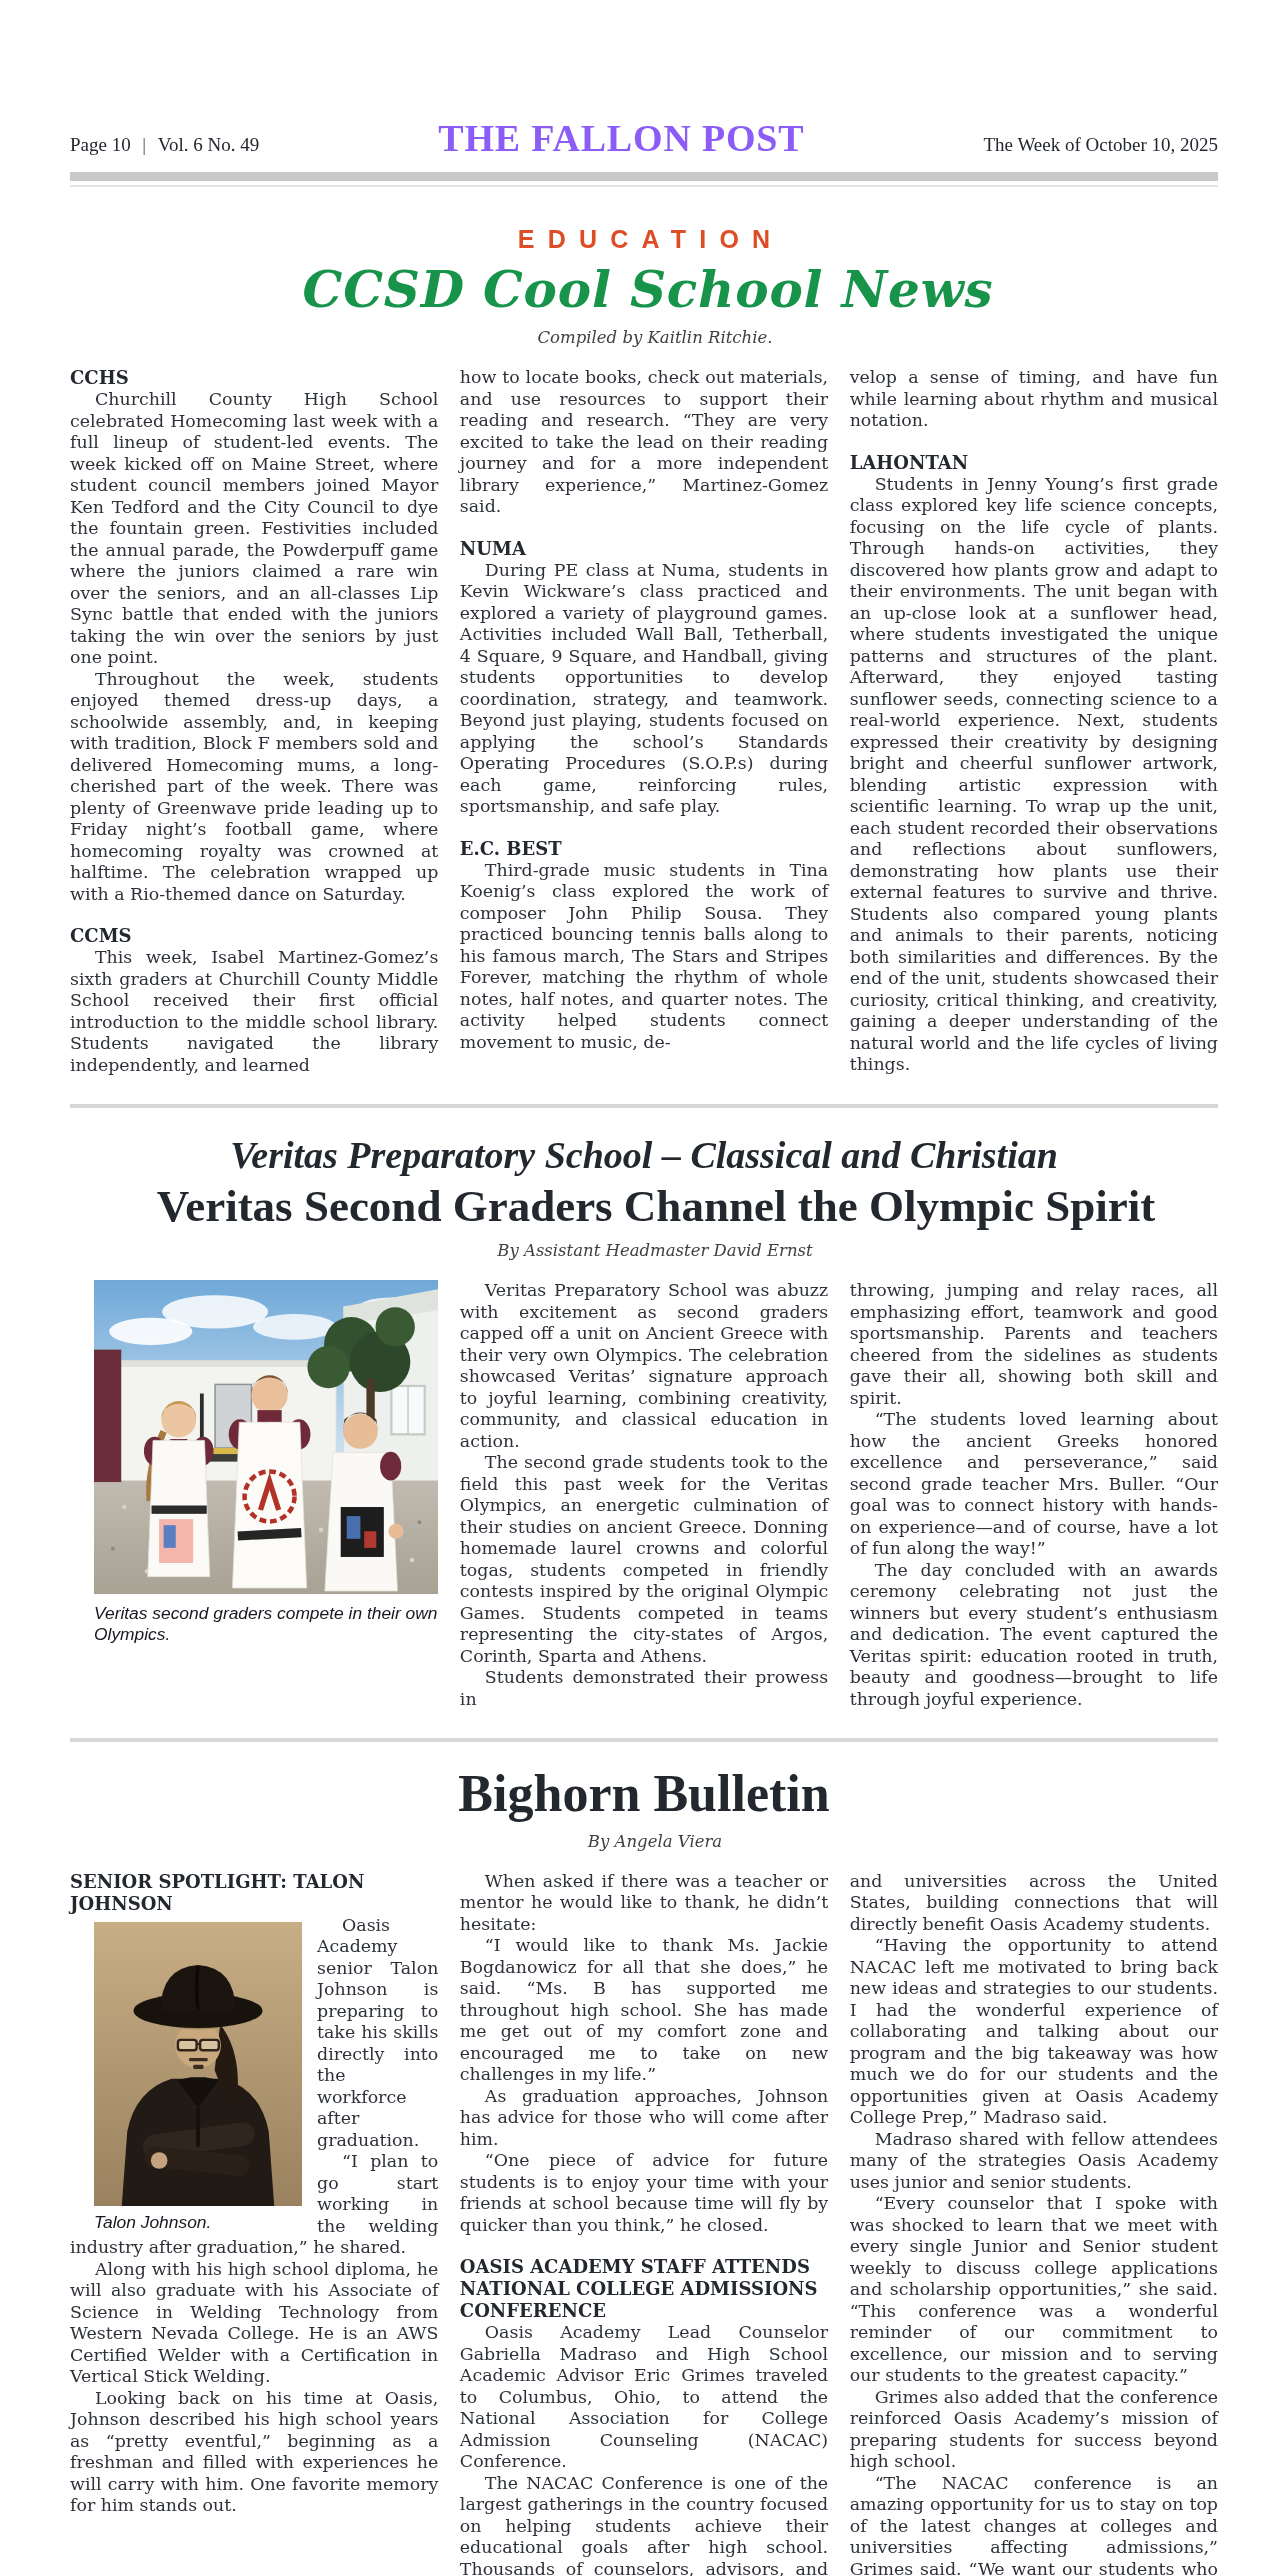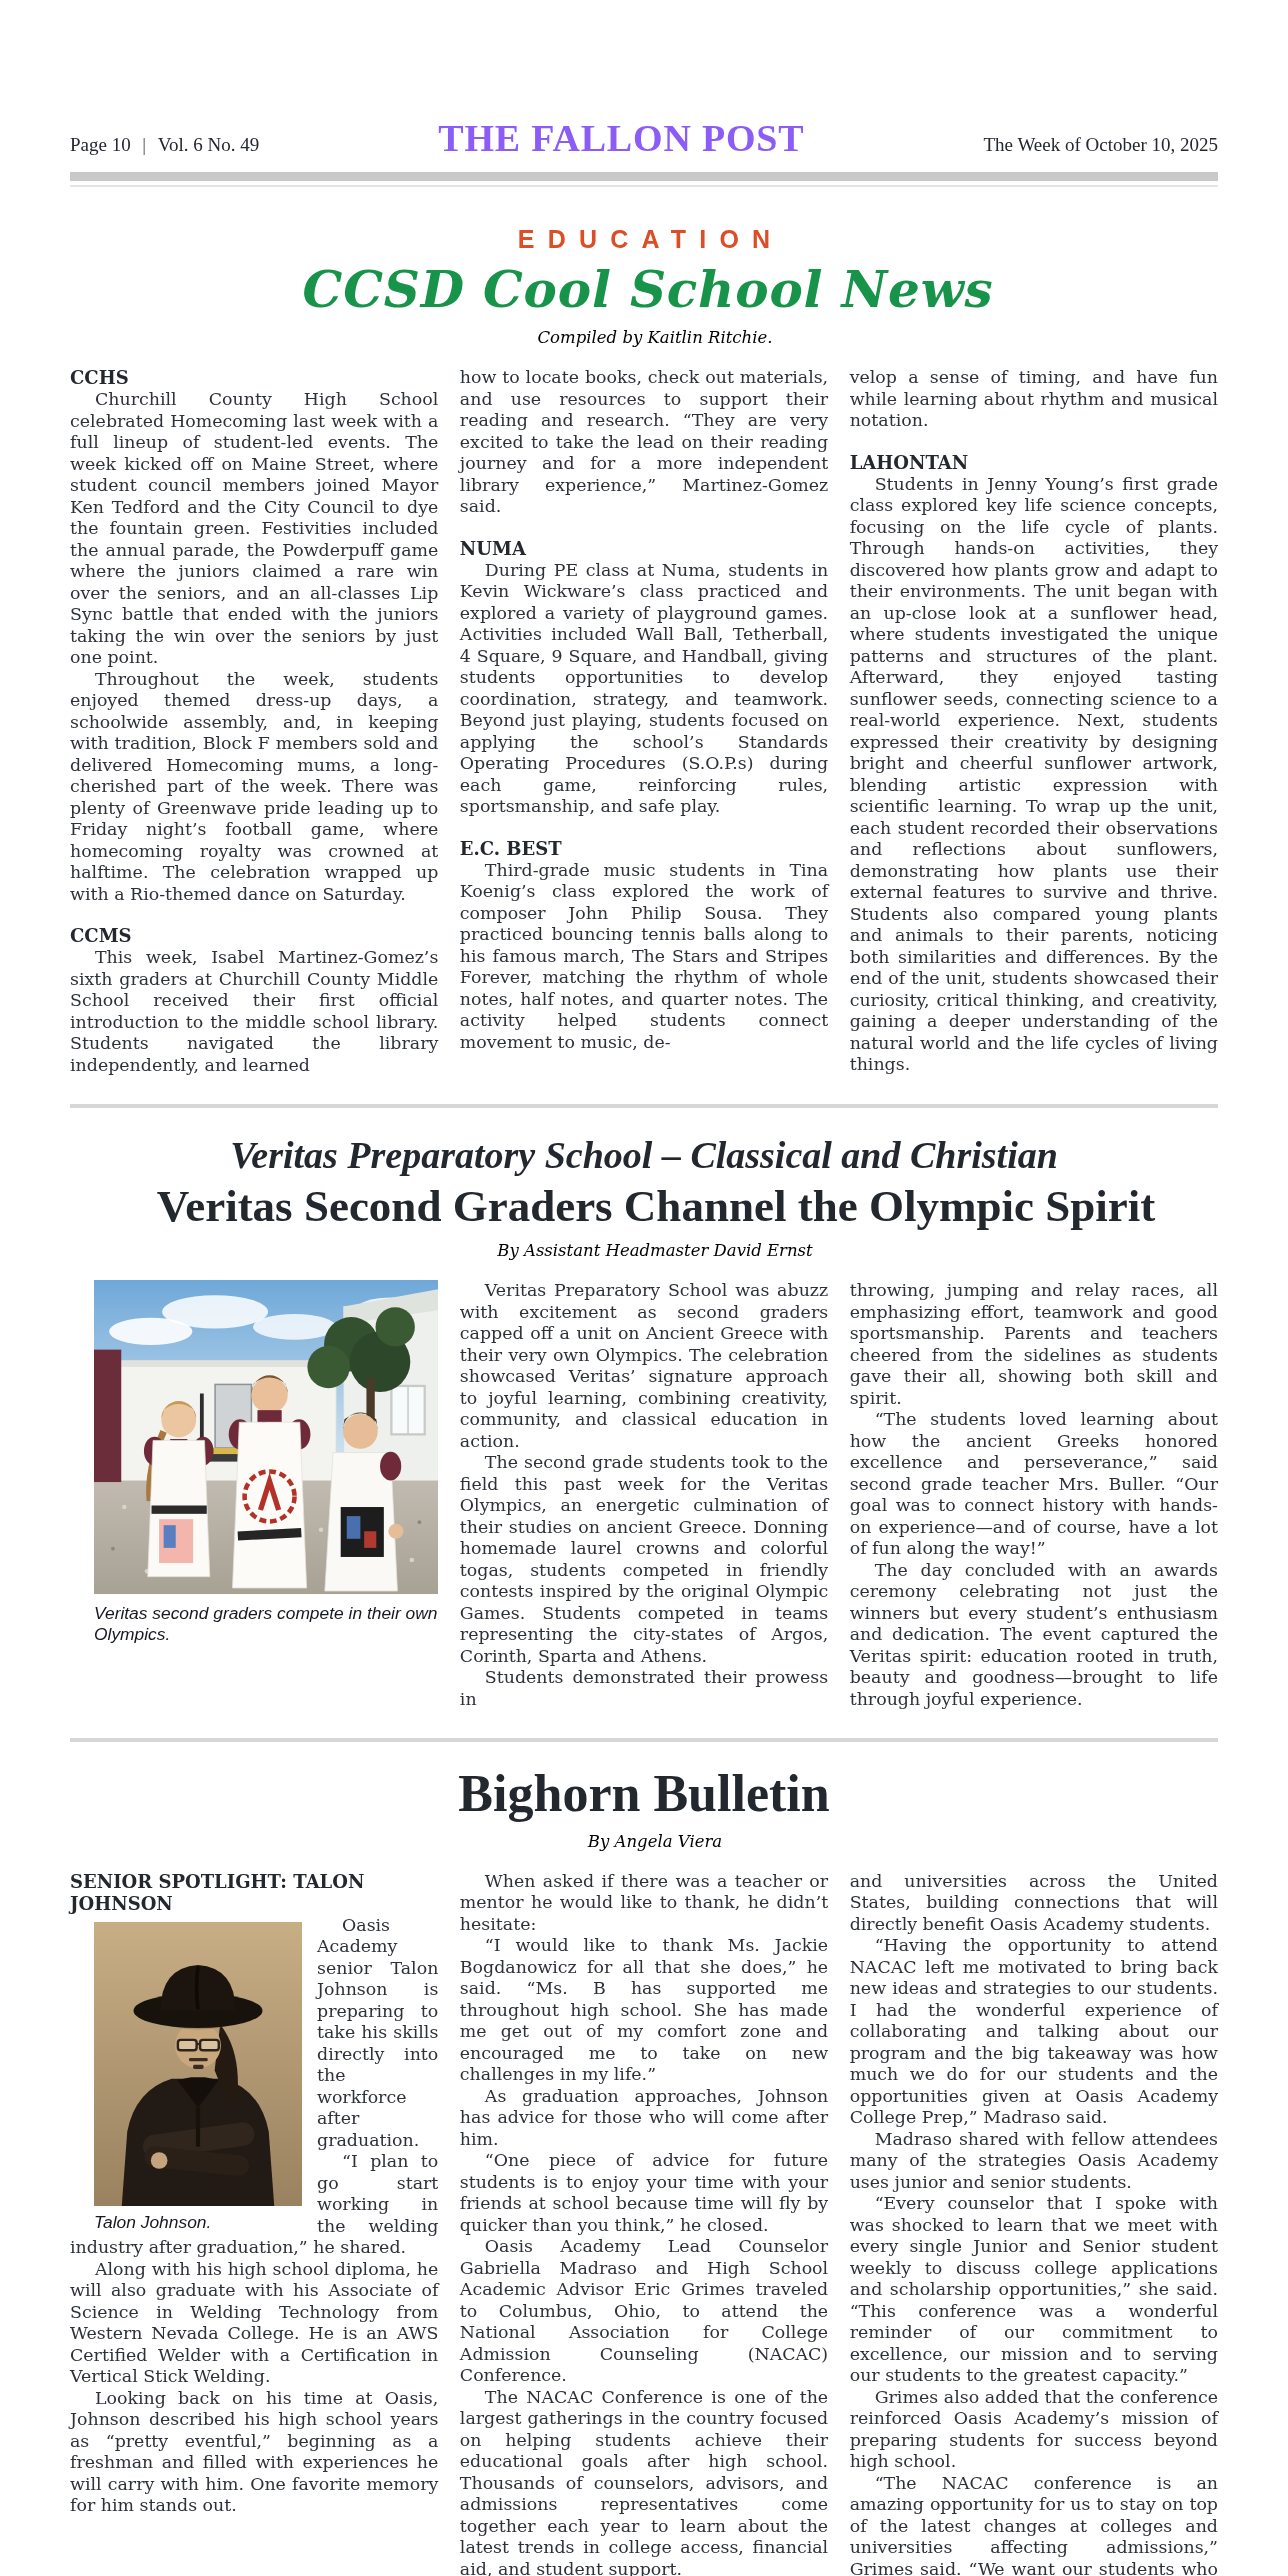--- a/index.html
+++ b/index.html
@@ -29,21 +29,21 @@
     font-family:"Liberation Sans",sans-serif;font-weight:bold;
     font-size:25px;letter-spacing:13.2px;text-indent:13.2px;color:#dd4e27;
   }
   .script-title{
     margin-top:6.6px;text-align:center;font-style:italic;font-weight:bold;
     font-size:50px;line-height:1.15;color:#17934a;
     font-family:"DejaVu Serif",serif;letter-spacing:0.8px;padding-left:8px;
   }
   .byline{
     margin-top:10px;text-align:center;font-style:italic;
-    font-size:16.5px;color:#000000;padding-left:22px;
+    font-size:16.5px;color:#404040;padding-left:22px;
   }
   
   .cols{
     display:grid;grid-template-columns:repeat(3,1fr);gap:21.5px;
     padding:0 70px;margin-top:20px;
     font-size:17.4px;line-height:21.5px;text-align:justify;
     hyphens:auto;-webkit-hyphens:auto;
   }
   .col{min-width:0;}
   .col-head{
@@ -279,20 +279,21 @@
           <p class="para">“I plan to go start working in the welding industry after graduation,” he shared.</p>
           <p class="para">Along with his high school diploma, he will also graduate with his Associate of Science in Welding Technology from Western Nevada College. He is an AWS Certified Welder with a Certification in Vertical Stick Welding.</p>
           <p class="para">Looking back on his time at Oasis, Johnson described his high school years as “pretty eventful,” beginning as a freshman and filled with experiences he will carry with him. One favorite memory for him stands out.</p>
         </div>
     </div>
     <div class="col" id="bighorn-col2">
         <p class="para">When asked if there was a teacher or mentor he would like to thank, he didn’t hesitate:</p>
         <p class="para">“I would like to thank Ms. Jackie Bogdanowicz for all that she does,” he said. “Ms. B has supported me throughout high school. She has made me get out of my comfort zone and encouraged me to take on new challenges in my life.”</p>
         <p class="para">As graduation approaches, Johnson has advice for those who will come after him.</p>
         <p class="para">“One piece of advice for future students is to enjoy your time with your friends at school because time will fly by quicker than you think,” he closed.</p>
+        <h4 class="col-head">OASIS ACADEMY STAFF ATTENDS NATIONAL COLLEGE ADMISSIONS CONFERENCE</h4>
         <p class="para">Oasis Academy Lead Counselor Gabriella Madraso and High School Academic Advisor Eric Grimes traveled to Columbus, Ohio, to attend the National Association for College Admission Counseling (NACAC) Conference.</p>
         <p class="para">The NACAC Conference is one of the largest gatherings in the country focused on helping students achieve their educational goals after high school. Thousands of counselors, advisors, and admissions representatives come together each year to learn about the latest trends in college access, financial aid, and student support.</p>
       </div>
     <div class="col" id="bighorn-col3">
         <p class="para cont">and universities across the United States, building connections that will directly benefit Oasis Academy students.</p>
         <p class="para">“Having the opportunity to attend NACAC left me motivated to bring back new ideas and strategies to our students. I had the wonderful experience of collaborating and talking about our program and the big takeaway was how much we do for our students and the opportunities given at Oasis Academy College Prep,” Madraso said.</p>
         <p class="para">Madraso shared with fellow attendees many of the strategies Oasis Academy uses junior and senior students.</p>
         <p class="para">“Every counselor that I spoke with was shocked to learn that we meet with every single Junior and Senior student weekly to discuss college applications and scholarship opportunities,” she said. “This conference was a wonderful reminder of our commitment to excellence, our mission and to serving our students to the greatest capacity.”</p>
         <p class="para">Grimes also added that the conference reinforced Oasis Academy’s mission of preparing students for success beyond high school.</p>
         <p class="para">“The NACAC conference is an amazing opportunity for us to stay on top of the latest changes at colleges and universities affecting admissions,” Grimes said. “We want our students who choose to go on with their education to be as competitive as possible with other applicants. This conference helps us achieve that goal.”</p>

